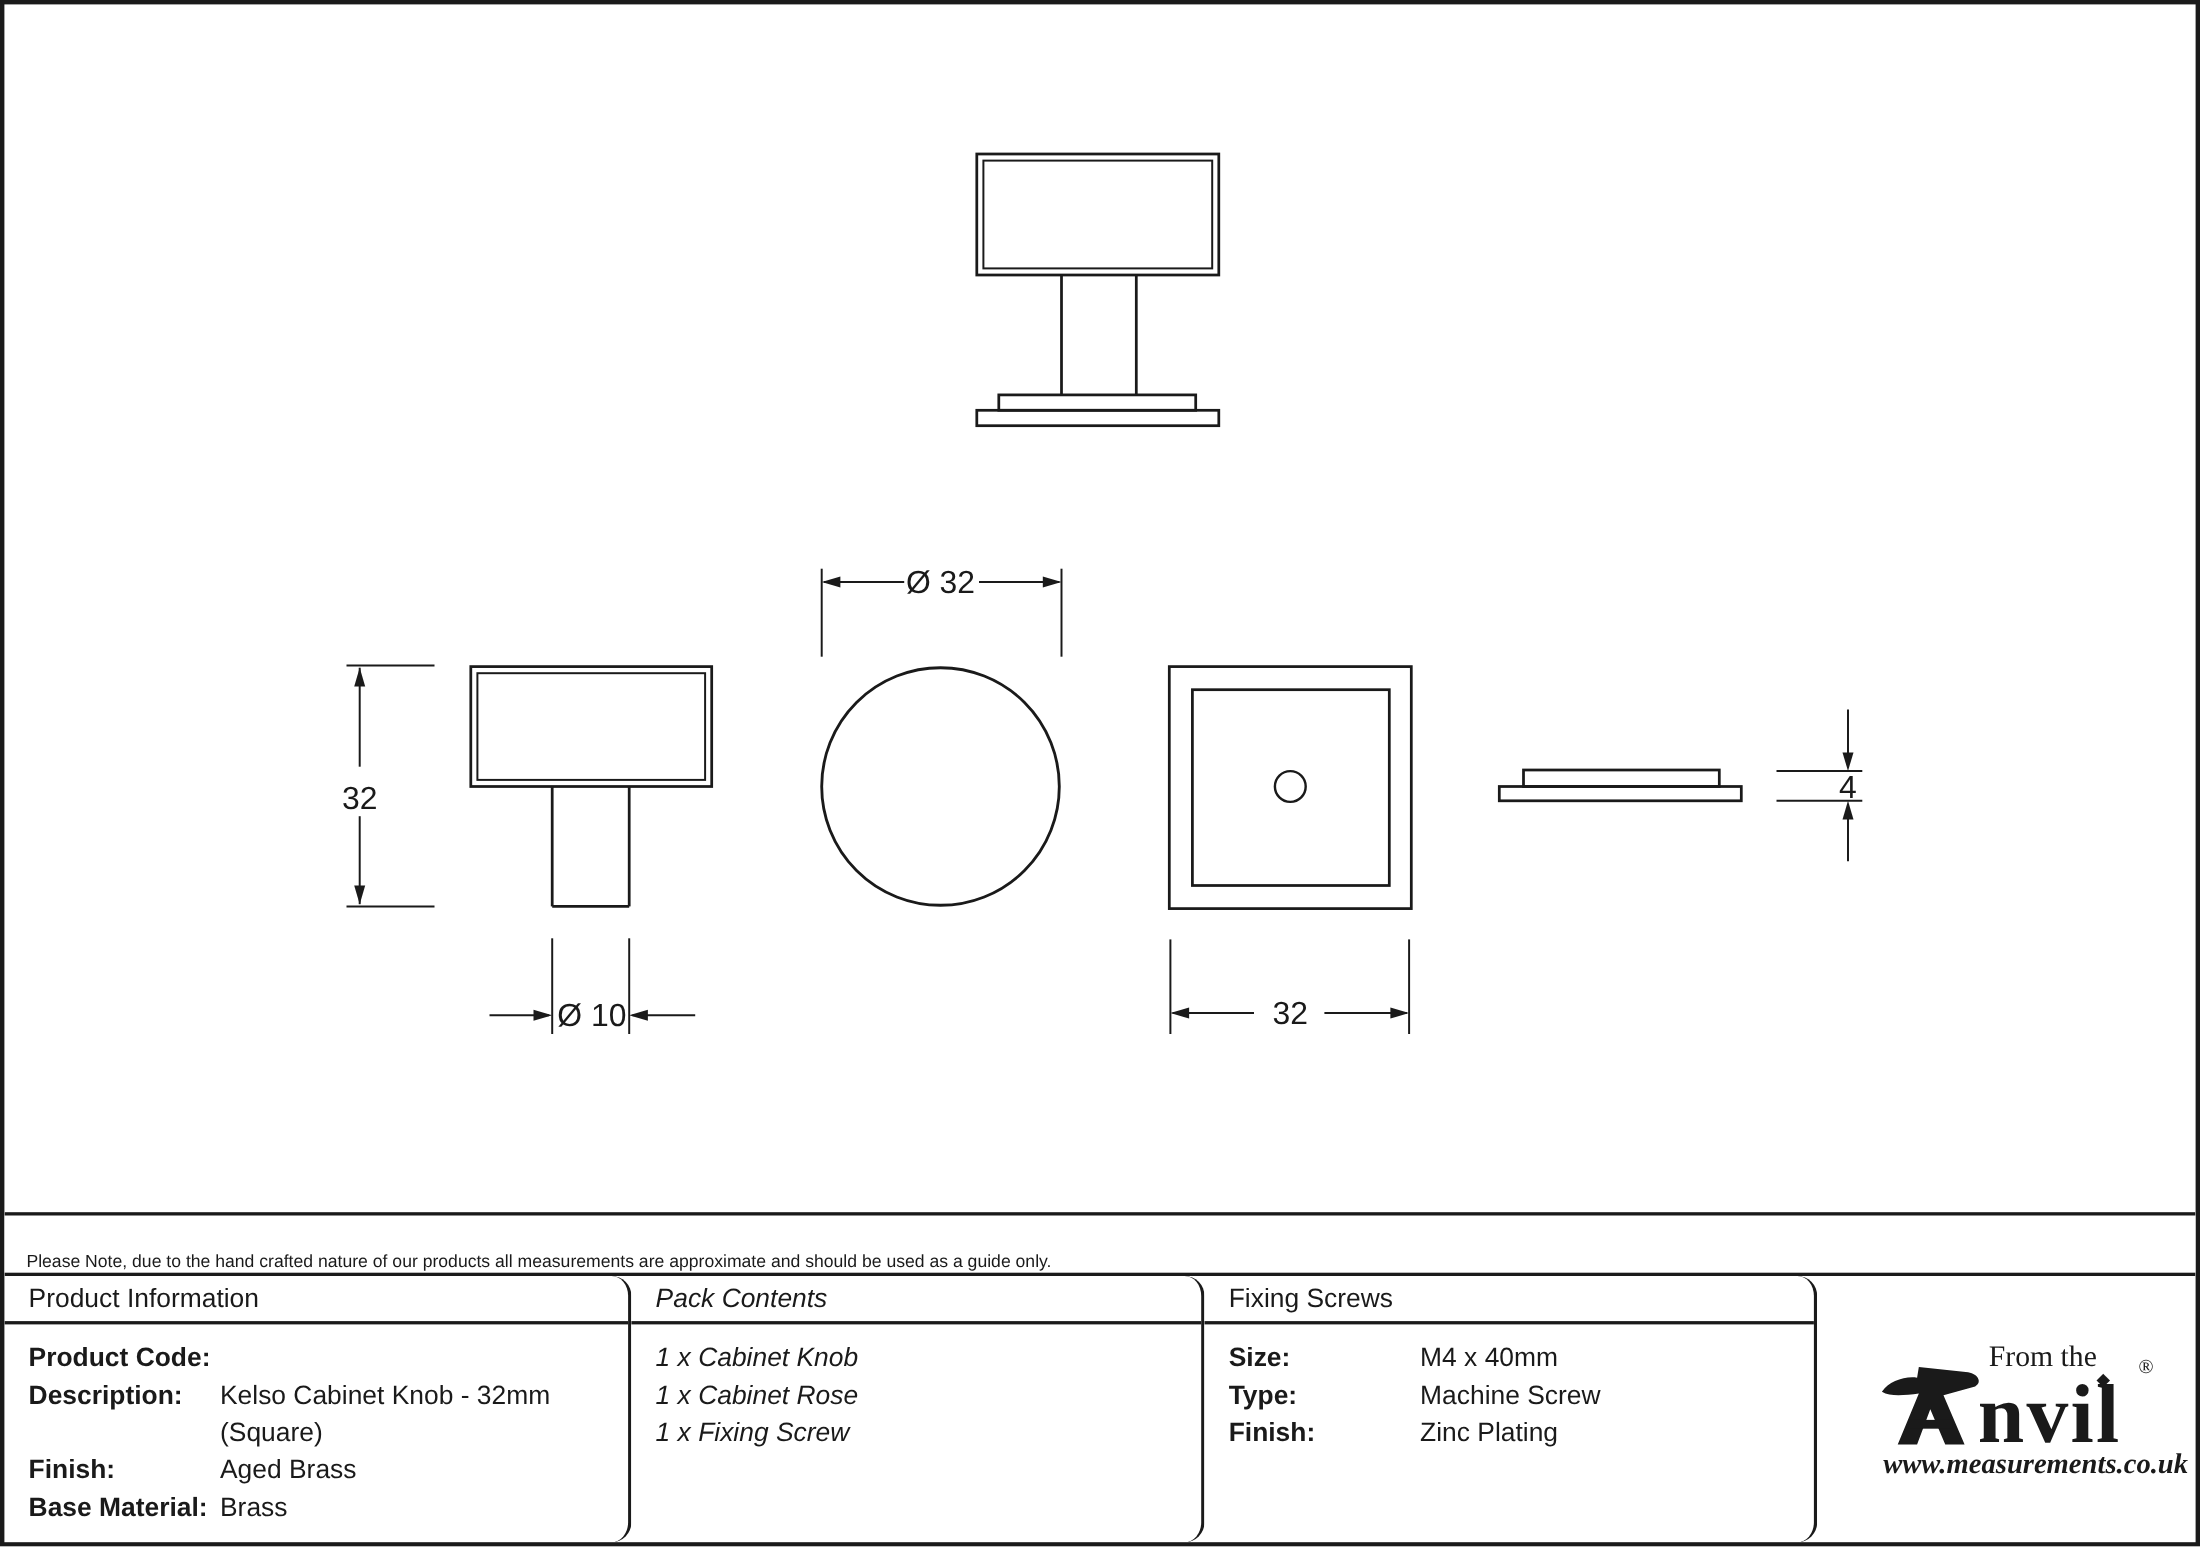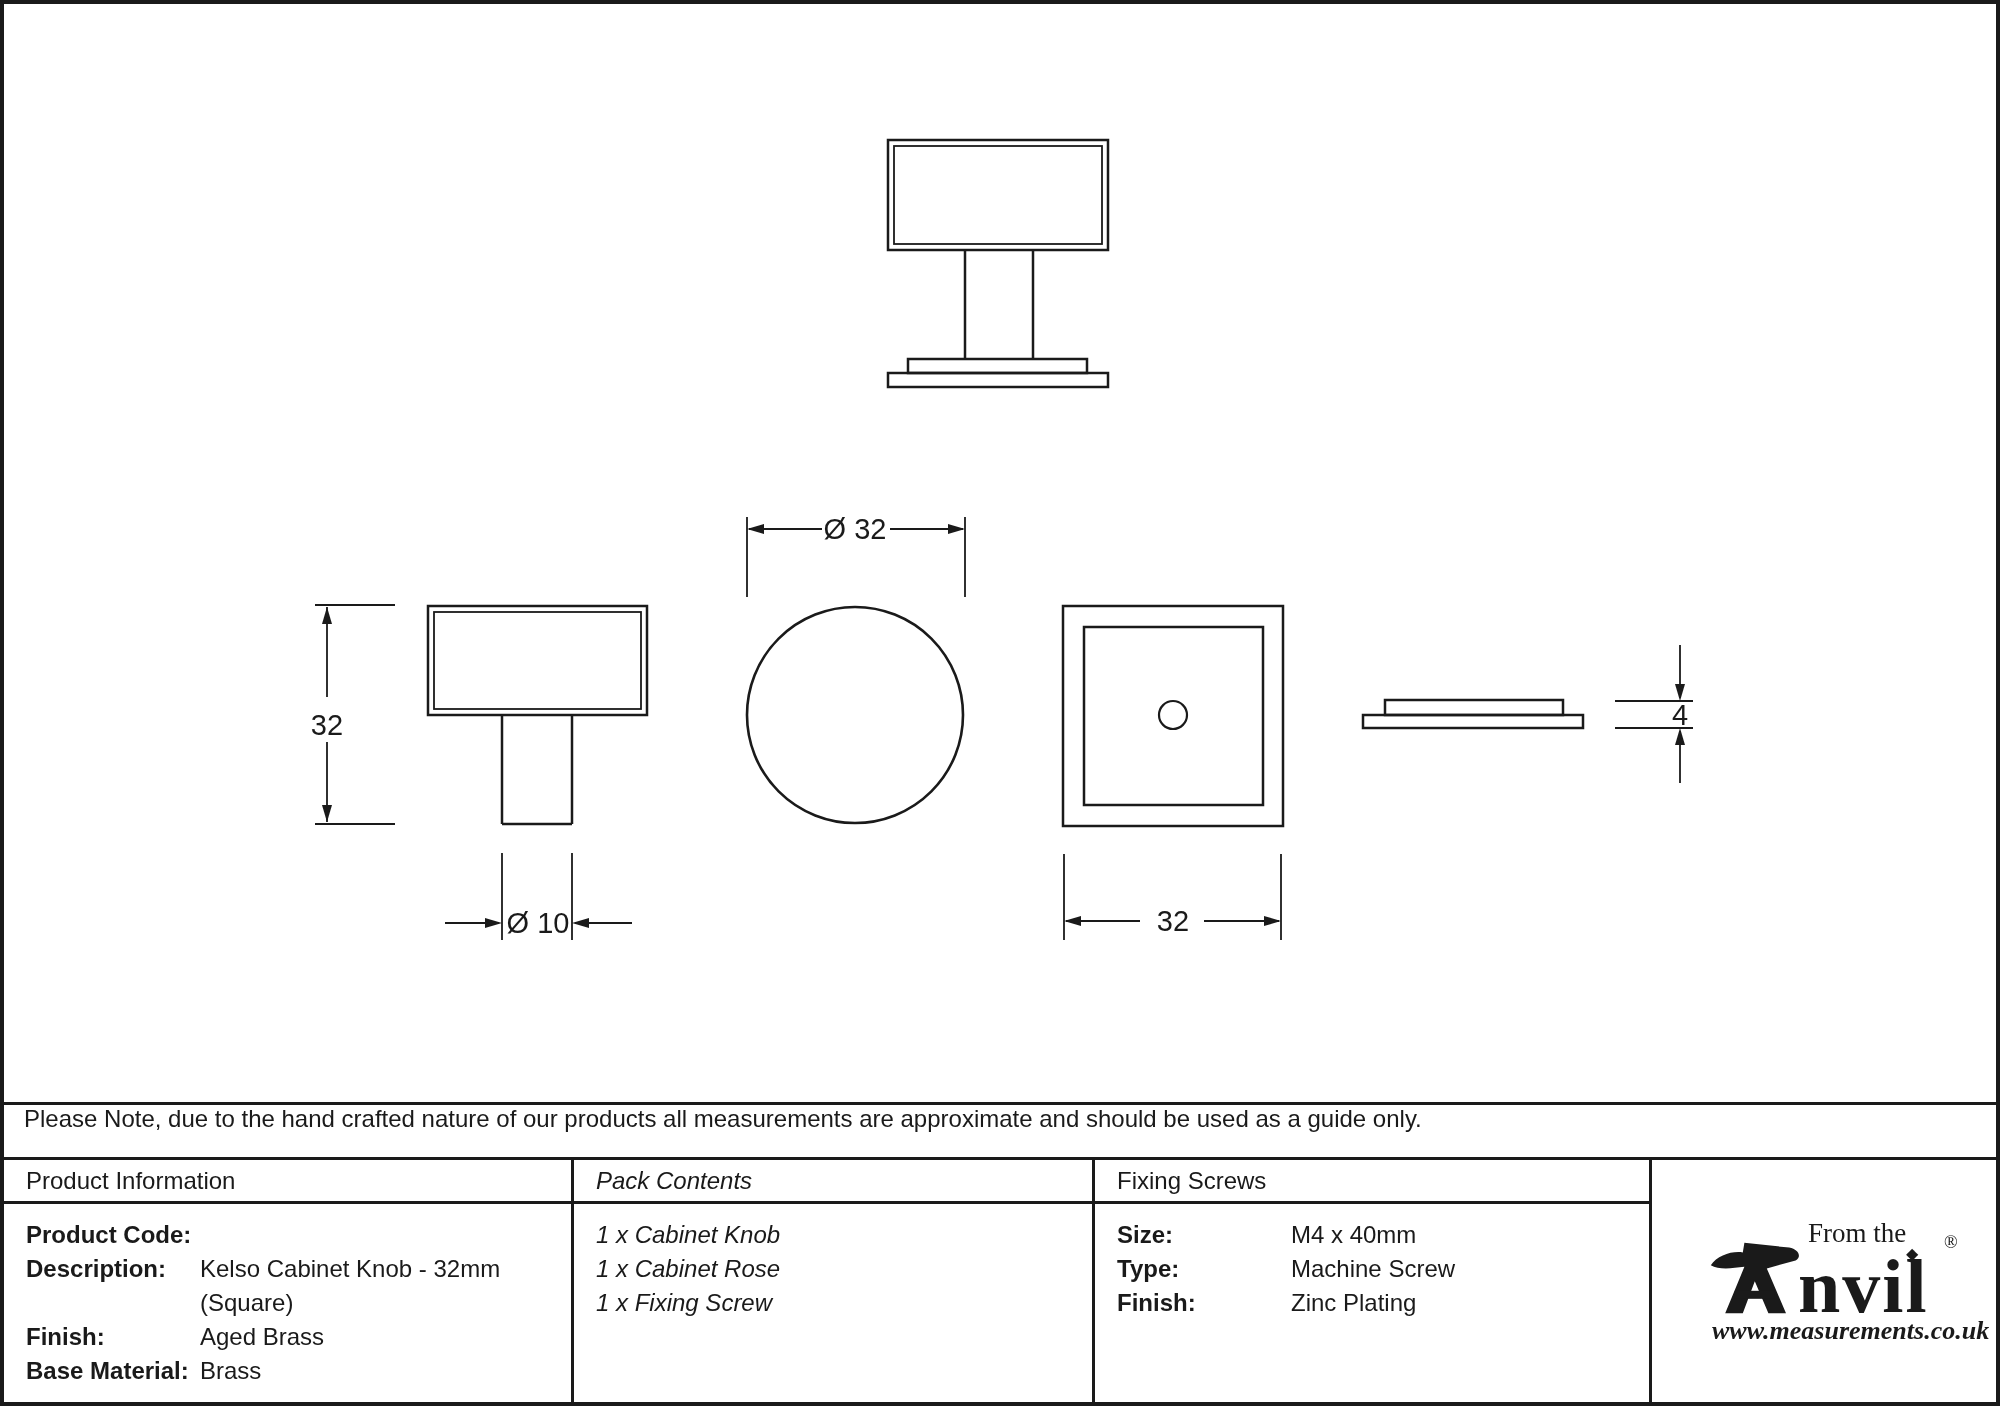--- a/index.html
+++ b/index.html
@@ -11,26 +11,26 @@
     overflow:hidden;
   }
   
   .drawing-area { position:absolute; left:0; top:0; width:1992px; height:1098px; }
   .drawing-area svg { display:block; width:100%; height:100%; }
   .dim-text { font-family:"Liberation Sans", sans-serif; font-size:29px; fill:#1a1a1a; }
   
   .note-bar {
     position:absolute; left:0; top:1098px; width:1992px; height:58px;
     border-top:3px solid #1a1a1a; border-bottom:3px solid #1a1a1a;
-    display:flex; align-items:flex-start; padding-left:20px; font-size:24px;
+    display:flex; align-items:flex-end; padding-left:20px; font-size:16px;
     background:#ffffff;
   }
   
   .info-table { position:absolute; left:0; top:1156px; width:1992px; height:242px; display:flex; }
-  .col { display:flex; flex-direction:column; border-right:3px solid #1a1a1a; }
+  .col { display:flex; flex-direction:column; border-right:3px solid #1a1a1a;border-radius:18px; }
   .col.last { border-right:none; }
   .col-product { width:570px; } .col-pack { width:521px;font-style:italic; } .col-screws { width:557px; } .col-logo { width:344px; position:relative; }
   .col-header {
     height:44px; border-bottom:3px solid #1a1a1a;
     display:flex; align-items:center; padding-left:22px; font-size:24px;
   }
   .col-body { flex:1; padding:14px 0 0 22px; font-size:24px; line-height:34px; }
   .kv-row { display:flex; }
   .kv-label { width:174px; flex:0 0 174px;font-weight:bold; }
   .kv-value { width:360px; }

